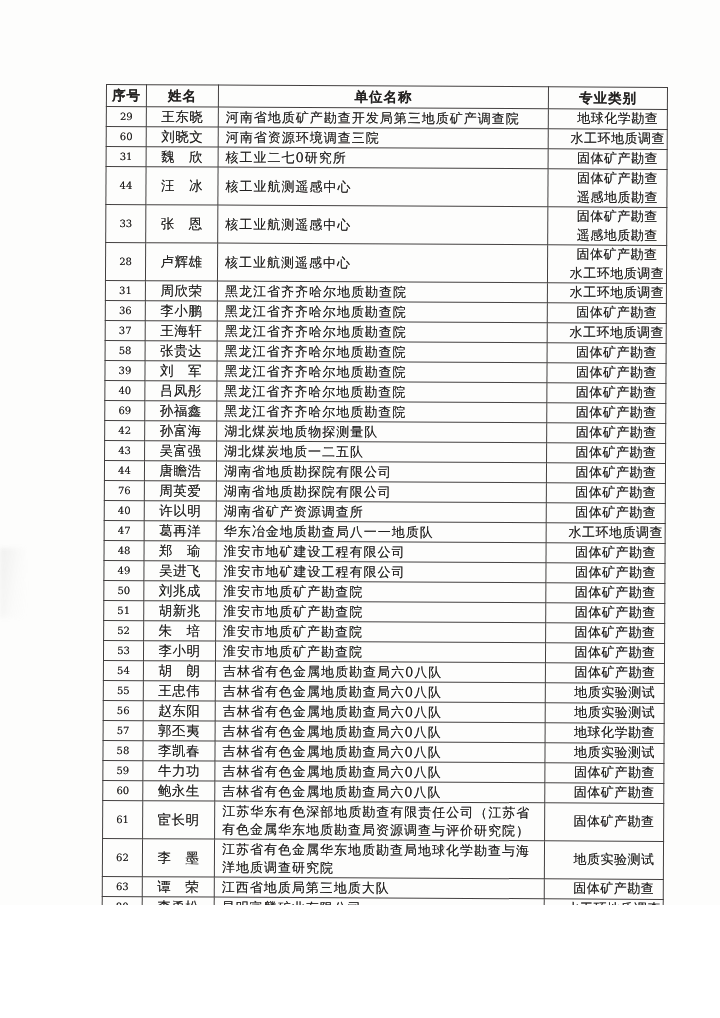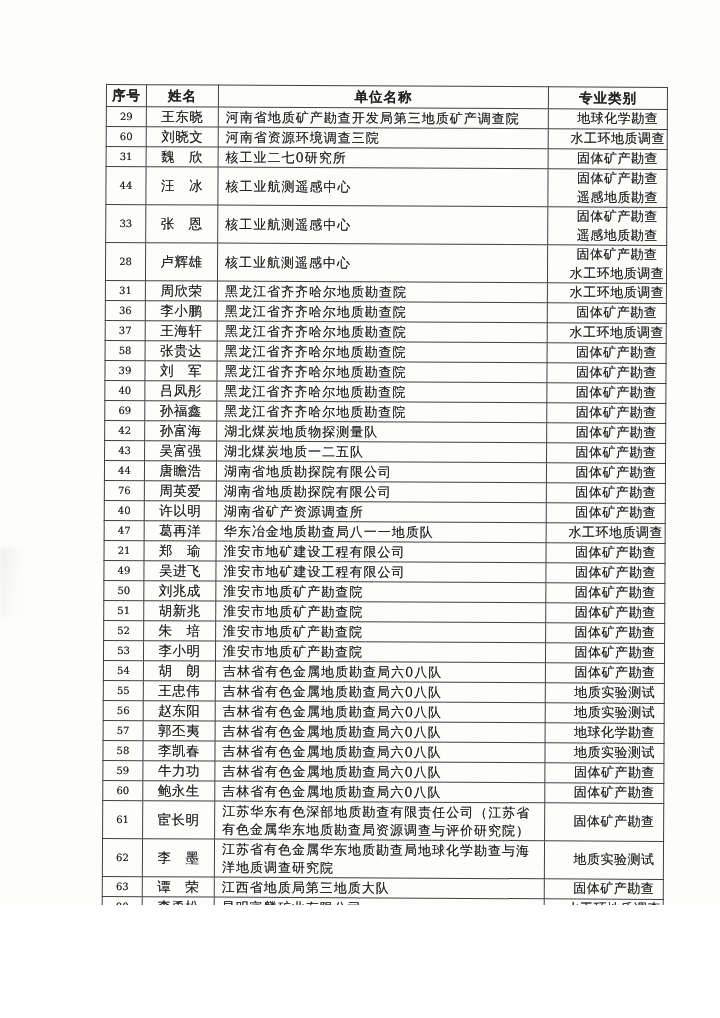--- a/index.html
+++ b/index.html
@@ -261,21 +261,21 @@
           </tr>
           <tr>
             <td class="c-no">47</td>
             <td class="c-name">葛再洋</td>
             <td class="c-org">华东冶金地质勘查局八一一地质队</td>
             <td class="c-cat">
               <div class="cat-line">水工环地质调查</div>
             </td>
           </tr>
           <tr>
-            <td class="c-no">21</td>
+            <td class="c-no">48</td>
             <td class="c-name">郑　瑜</td>
             <td class="c-org">淮安市地矿建设工程有限公司</td>
             <td class="c-cat">
               <div class="cat-line">固体矿产勘查</div>
             </td>
           </tr>
           <tr>
             <td class="c-no">49</td>
             <td class="c-name">吴进飞</td>
             <td class="c-org">淮安市地矿建设工程有限公司</td>

